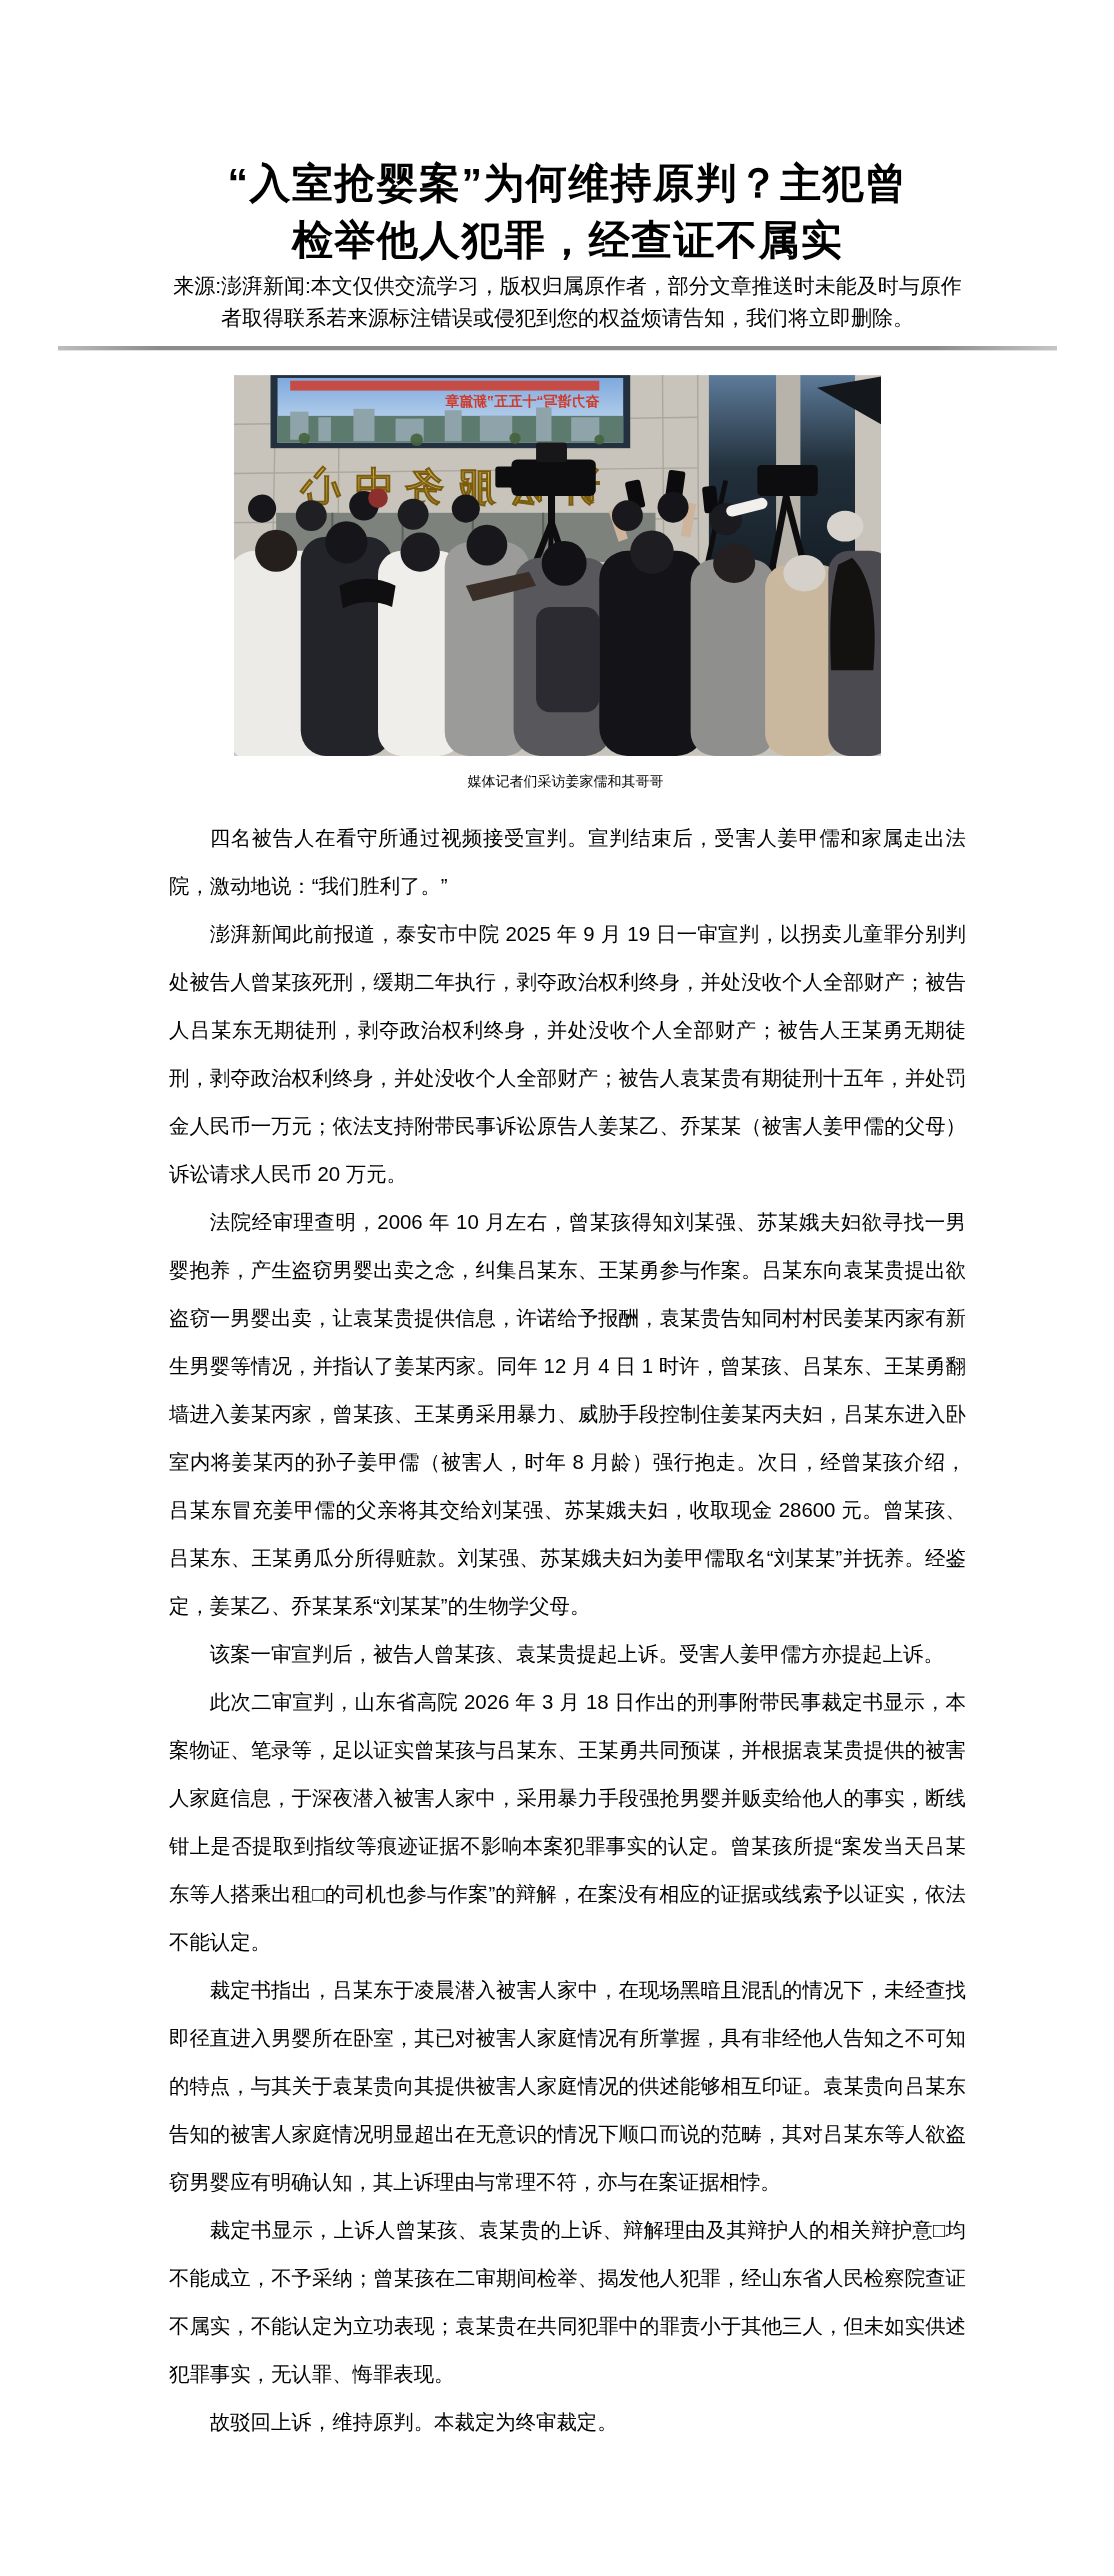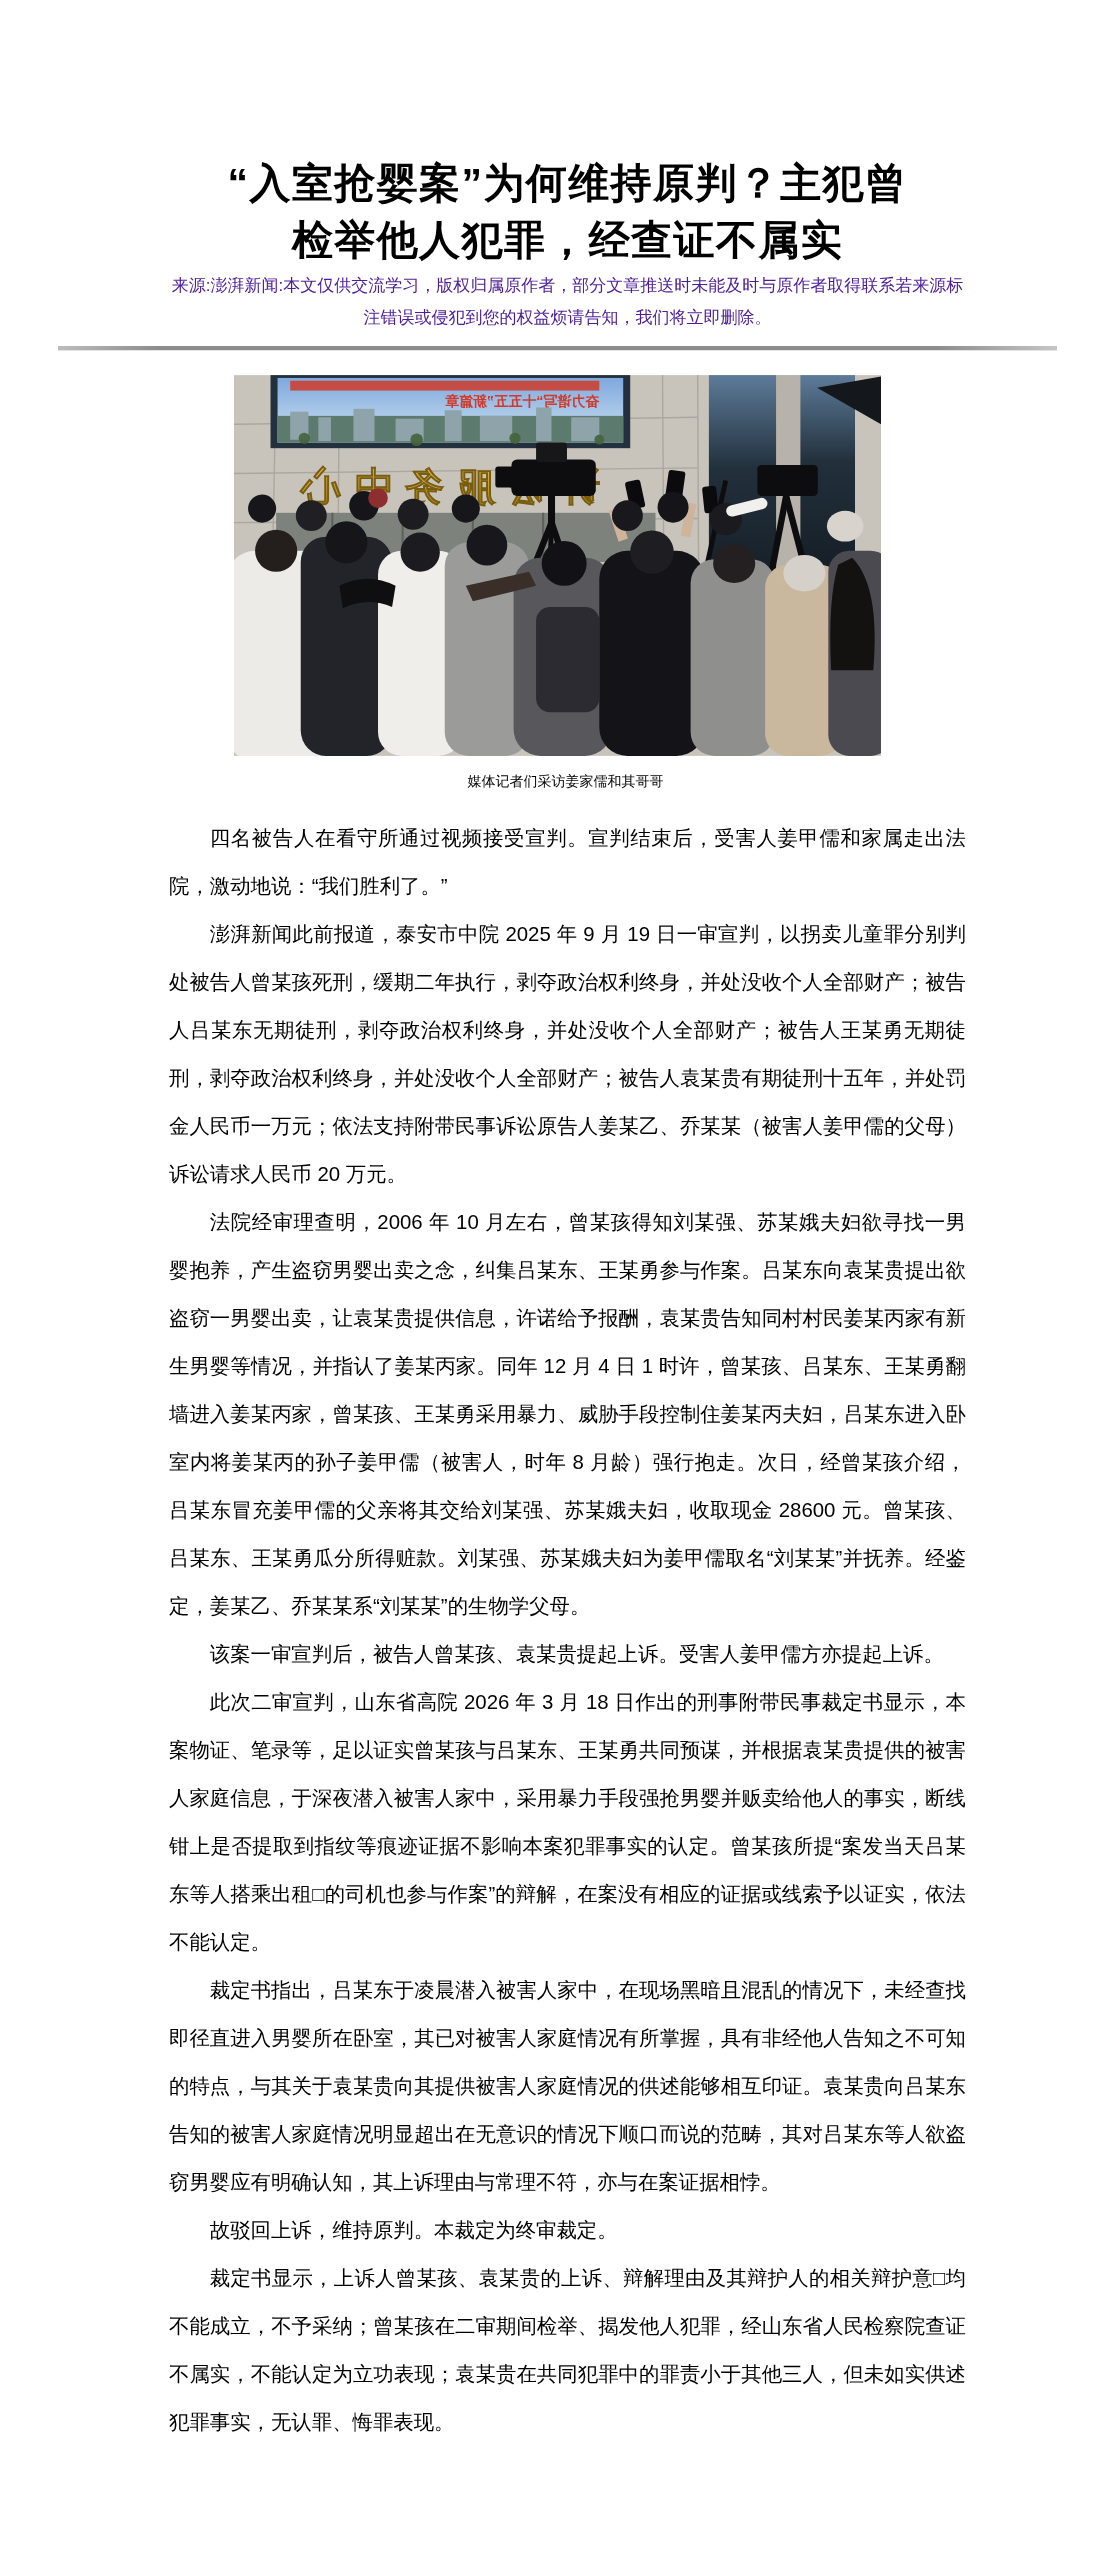--- a/index.html
+++ b/index.html
@@ -1,21 +1,21 @@
 <!DOCTYPE html>
 <html style="font-size:11.2px"><head>
 <meta charset="utf-8">
 <style>
   html,body{margin:0;padding:0;background:#ffffff;}
   .page{position:relative;width:1115px;height:2576px;background:#ffffff;overflow:hidden;
         font-family:"Liberation Sans","DejaVu Sans",sans-serif;color:#000;margin-top:25px;}
   .title{position:absolute;top:103px;left:169px;width:797px;text-align:center;
          font-size:41px;line-height:57px;font-weight:bold;letter-spacing:1.4px;color:#000;}
   .source-note{position:absolute;top:245px;left:169px;width:797px;text-align:center;
-         font-size:17px;line-height:32px;color:#4c1d95;}
+         font-size:21px;line-height:32px;color:#000000;}
   .divider{position:absolute;top:321px;left:58px;width:999px;height:3.5px;
          background:linear-gradient(to right,#bdbdbd,#8c8c8c 10%,#8c8c8c 88%,#c6c6c6);
          border-bottom:0.7px solid #e3e3e3;}
   .photo{position:absolute;top:350px;left:234px;width:647px;height:381px;overflow:hidden;}
   .photo svg{display:block;}
   .caption{position:absolute;top:746px;left:167px;width:797px;text-align:center;
          font-size:14px;line-height:21px;color:#000;}
   .article-body{position:absolute;top:789px;left:169px;width:797px;
          font-size:20.4px;line-height:48px;text-align:justify;}
   .article-body p{margin:0;text-indent:2em;word-break:break-all;}
@@ -170,18 +170,18 @@
 
   <div class="caption">媒体记者们采访姜家儒和其哥哥</div>
 
   <div class="article-body">
       <p>四名被告人在看守所通过视频接受宣判。宣判结束后，受害人姜甲儒和家属走出法院，激动地说：“我们胜利了。”</p>
       <p>澎湃新闻此前报道，泰安市中院 2025 年 9 月 19 日一审宣判，以拐卖儿童罪分别判处被告人曾某孩死刑，缓期二年执行，剥夺政治权利终身，并处没收个人全部财产；被告人吕某东无期徒刑，剥夺政治权利终身，并处没收个人全部财产；被告人王某勇无期徒刑，剥夺政治权利终身，并处没收个人全部财产；被告人袁某贵有期徒刑十五年，并处罚金人民币一万元；依法支持附带民事诉讼原告人姜某乙、乔某某（被害人姜甲儒的父母）诉讼请求人民币 20 万元。</p>
       <p>法院经审理查明，2006 年 10 月左右，曾某孩得知刘某强、苏某娥夫妇欲寻找一男婴抱养，产生盗窃男婴出卖之念，纠集吕某东、王某勇参与作案。吕某东向袁某贵提出欲盗窃一男婴出卖，让袁某贵提供信息，许诺给予报酬，袁某贵告知同村村民姜某丙家有新生男婴等情况，并指认了姜某丙家。同年 12 月 4 日 1 时许，曾某孩、吕某东、王某勇翻墙进入姜某丙家，曾某孩、王某勇采用暴力、威胁手段控制住姜某丙夫妇，吕某东进入卧室内将姜某丙的孙子姜甲儒（被害人，时年 8 月龄）强行抱走。次日，经曾某孩介绍，吕某东冒充姜甲儒的父亲将其交给刘某强、苏某娥夫妇，收取现金 28600 元。曾某孩、吕某东、王某勇瓜分所得赃款。刘某强、苏某娥夫妇为姜甲儒取名“刘某某”并抚养。经鉴定，姜某乙、乔某某系“刘某某”的生物学父母。</p>
       <p>该案一审宣判后，被告人曾某孩、袁某贵提起上诉。受害人姜甲儒方亦提起上诉。</p>
       <p>此次二审宣判，山东省高院 2026 年 3 月 18 日作出的刑事附带民事裁定书显示，本案物证、笔录等，足以证实曾某孩与吕某东、王某勇共同预谋，并根据袁某贵提供的被害人家庭信息，于深夜潜入被害人家中，采用暴力手段强抢男婴并贩卖给他人的事实，断线钳上是否提取到指纹等痕迹证据不影响本案犯罪事实的认定。曾某孩所提“案发当天吕某东等人搭乘出租□的司机也参与作案”的辩解，在案没有相应的证据或线索予以证实，依法不能认定。</p>
       <p>裁定书指出，吕某东于凌晨潜入被害人家中，在现场黑暗且混乱的情况下，未经查找即径直进入男婴所在卧室，其已对被害人家庭情况有所掌握，具有非经他人告知之不可知的特点，与其关于袁某贵向其提供被害人家庭情况的供述能够相互印证。袁某贵向吕某东告知的被害人家庭情况明显超出在无意识的情况下顺口而说的范畴，其对吕某东等人欲盗窃男婴应有明确认知，其上诉理由与常理不符，亦与在案证据相悖。</p>
+      <p>裁定书显示，上诉人曾某孩、袁某贵的上诉、辩解理由及其辩护人的相关辩护意□均不能成立，不予采纳；曾某孩在二审期间检举、揭发他人犯罪，经山东省人民检察院查证不属实，不能认定为立功表现；袁某贵在共同犯罪中的罪责小于其他三人，但未如实供述犯罪事实，无认罪、悔罪表现。</p>
       <p>故驳回上诉，维持原判。本裁定为终审裁定。</p>
-      <p>裁定书显示，上诉人曾某孩、袁某贵的上诉、辩解理由及其辩护人的相关辩护意□均不能成立，不予采纳；曾某孩在二审期间检举、揭发他人犯罪，经山东省人民检察院查证不属实，不能认定为立功表现；袁某贵在共同犯罪中的罪责小于其他三人，但未如实供述犯罪事实，无认罪、悔罪表现。</p>
     </div>
 
 </div>
 
 
 </body></html>

